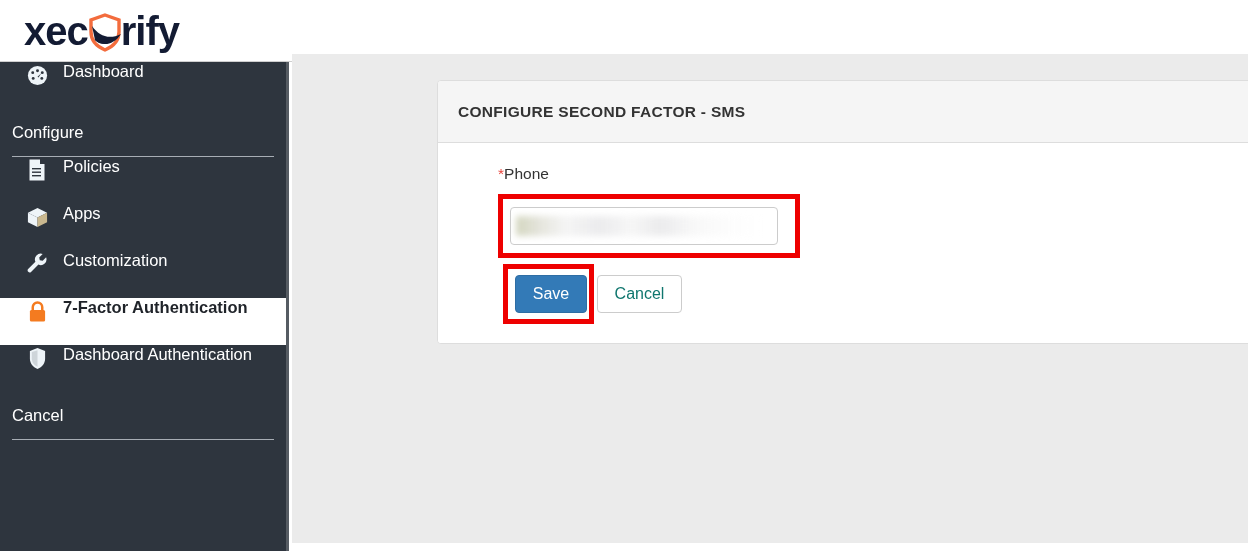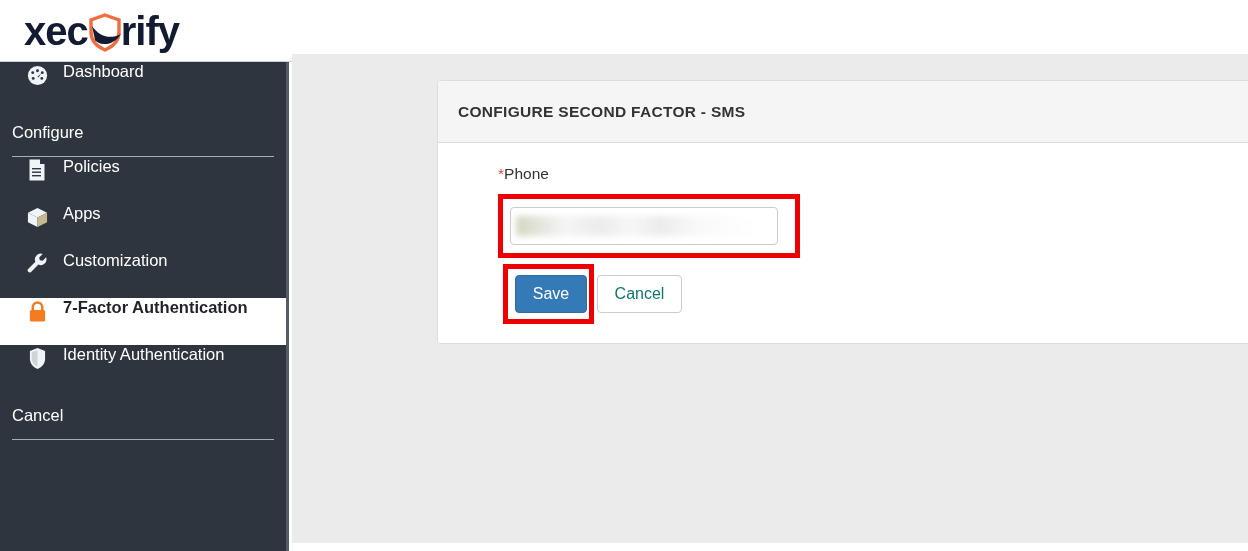--- a/index.html
+++ b/index.html
@@ -279,21 +279,21 @@
     <span>7-Factor Authentication</span>
   </div>
 
   <div class="nav-item">
     <span class="ico">
       <svg viewBox="0 0 20 24" width="19" height="23">
         <path d="M10 1 L18 4 V12 C18 18 14 21.5 10 23 C6 21.5 2 18 2 12 V4 Z" fill="#eef4f8"></path>
         <path d="M10 3.2 V20.6 C7 19.2 4 16.6 4 12 V5.2 Z" fill="#2e353e" opacity="0.16"></path>
       </svg>
     </span>
-    <span>Identity Authentication</span>
+    <span>Dashboard Authentication</span>
   </div>
 
   <div class="nav-section">
     <span>Cancel</span>
   </div>
   <div class="nav-divider"></div>
 
 </div>
 
 <div class="main">

